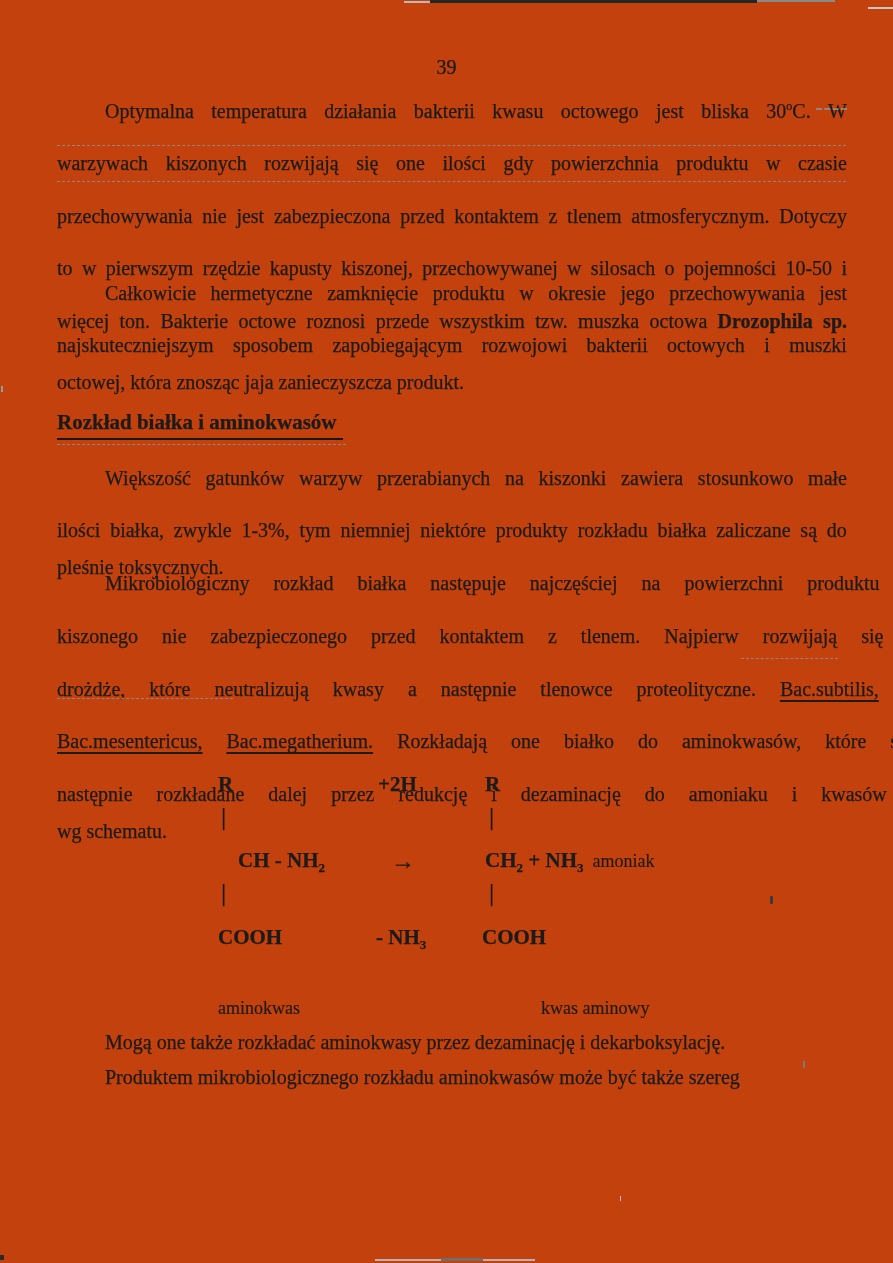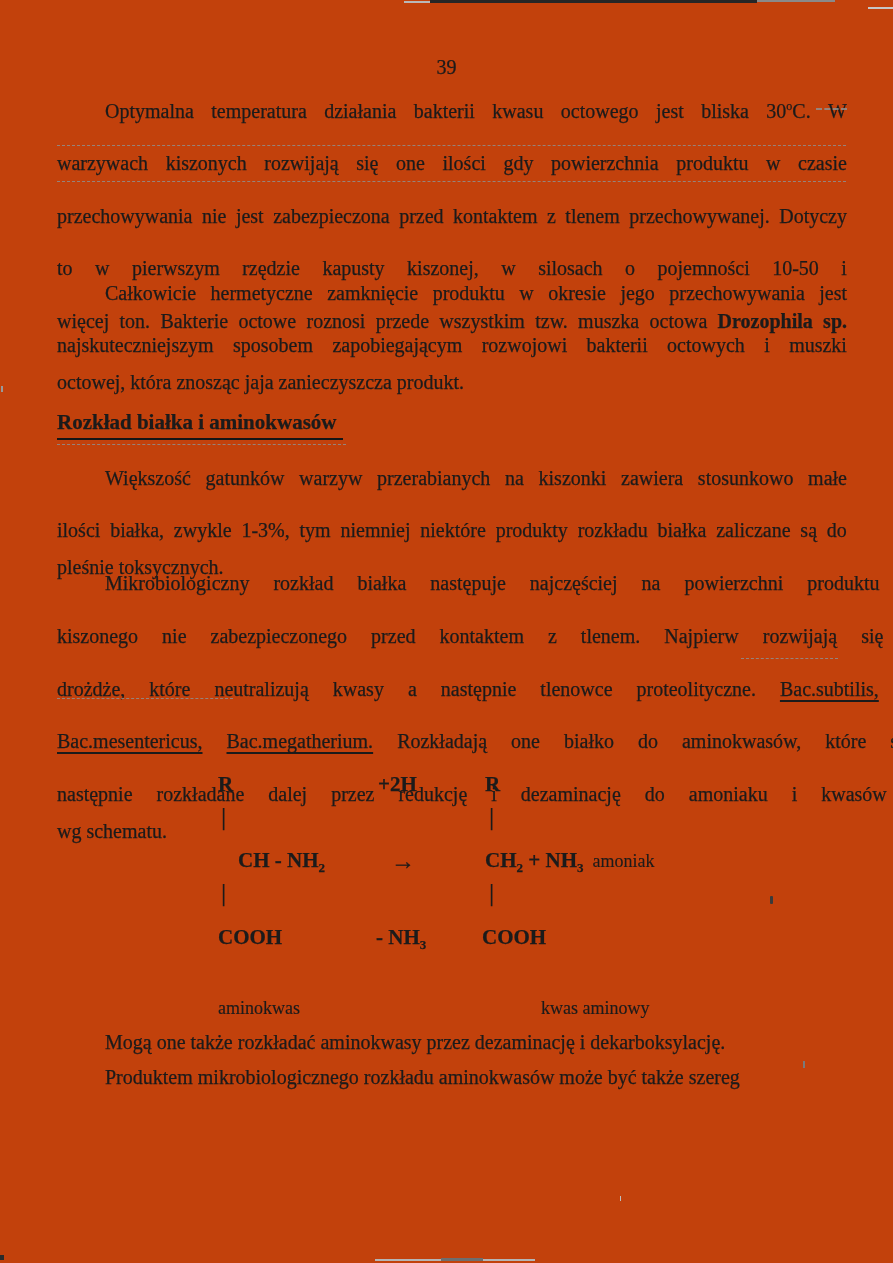--- a/index.html
+++ b/index.html
@@ -112,30 +112,31 @@
         </div>
         <div class="line just">
           <span class="w"><span>przechowywania</span></span>
           <span class="w"><span>nie</span></span>
           <span class="w"><span>jest</span></span>
           <span class="w"><span>zabezpieczona</span></span>
           <span class="w"><span>przed</span></span>
           <span class="w"><span>kontaktem</span></span>
           <span class="w"><span>z</span></span>
           <span class="w"><span>tlenem</span></span>
-          <span class="w"><span>przechowywanej.</span></span>
+          <span class="w"><span>atmosferycznym.</span></span>
           <span class="w"><span>Dotyczy</span></span>
         </div>
         <div class="line just">
           <span class="w"><span>to</span></span>
           <span class="w"><span>w</span></span>
           <span class="w"><span>pierwszym</span></span>
           <span class="w"><span>rzędzie</span></span>
           <span class="w"><span>kapusty</span></span>
           <span class="w"><span>kiszonej,</span></span>
+          <span class="w"><span>przechowywanej</span></span>
           <span class="w"><span>w</span></span>
           <span class="w"><span>silosach</span></span>
           <span class="w"><span>o</span></span>
           <span class="w"><span>pojemności</span></span>
           <span class="w"><span>10-50</span></span>
           <span class="w"><span>i</span></span>
         </div>
         <div class="line just">
           <span class="w"><span>więcej</span></span>
           <span class="w"><span>ton.</span></span>

